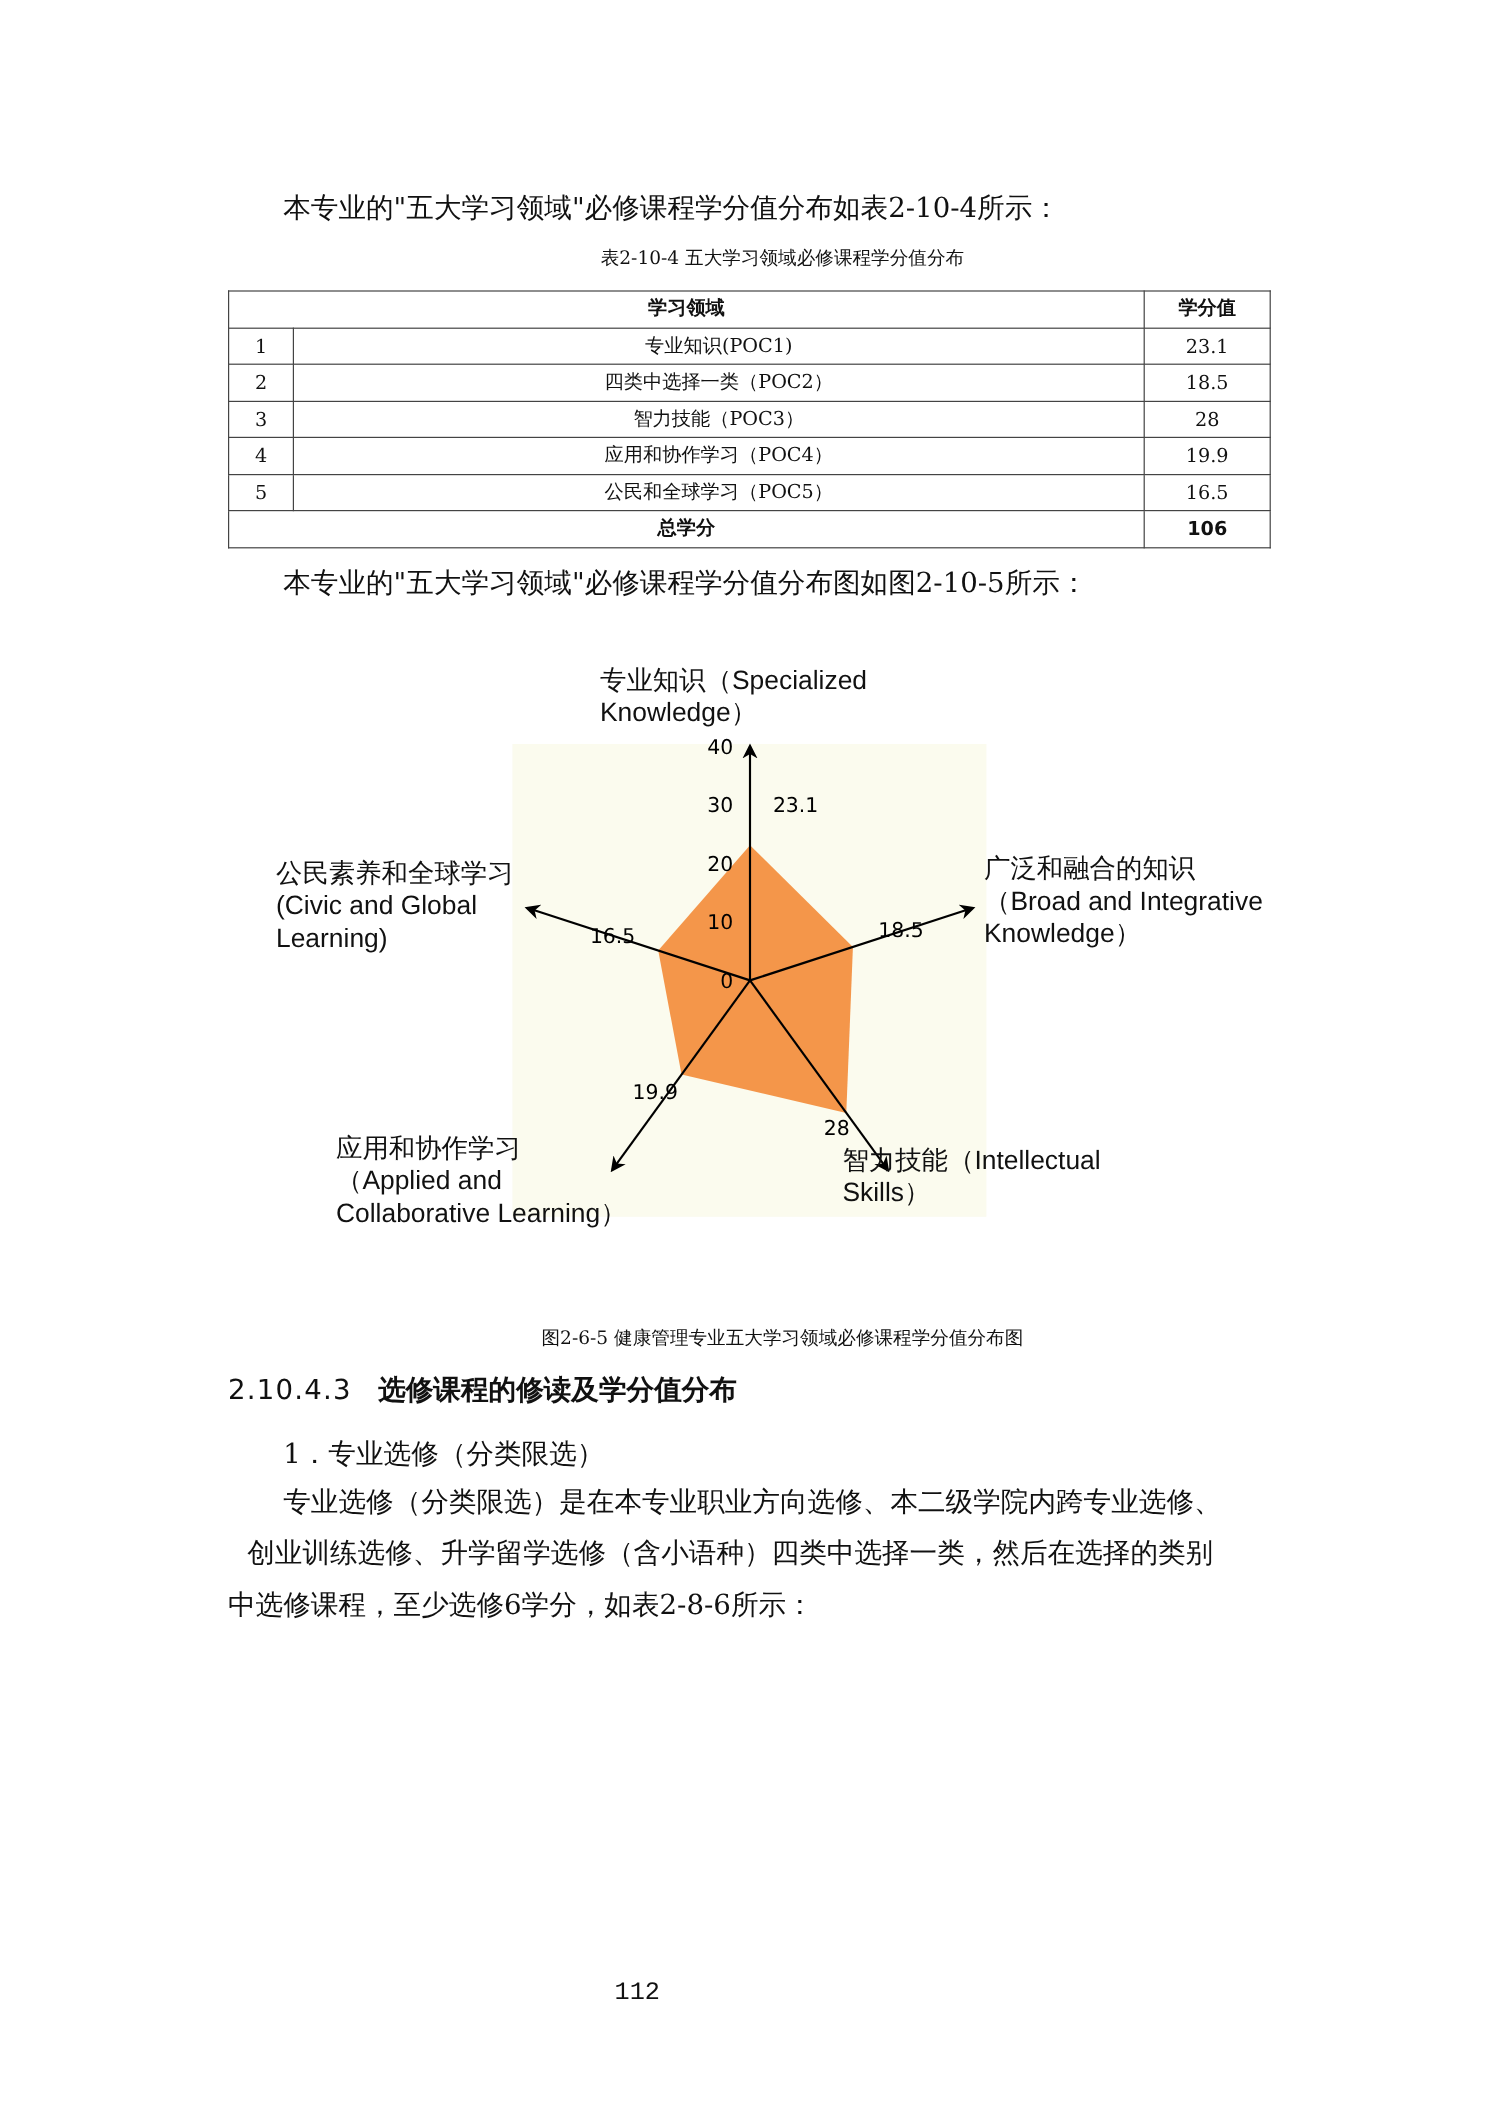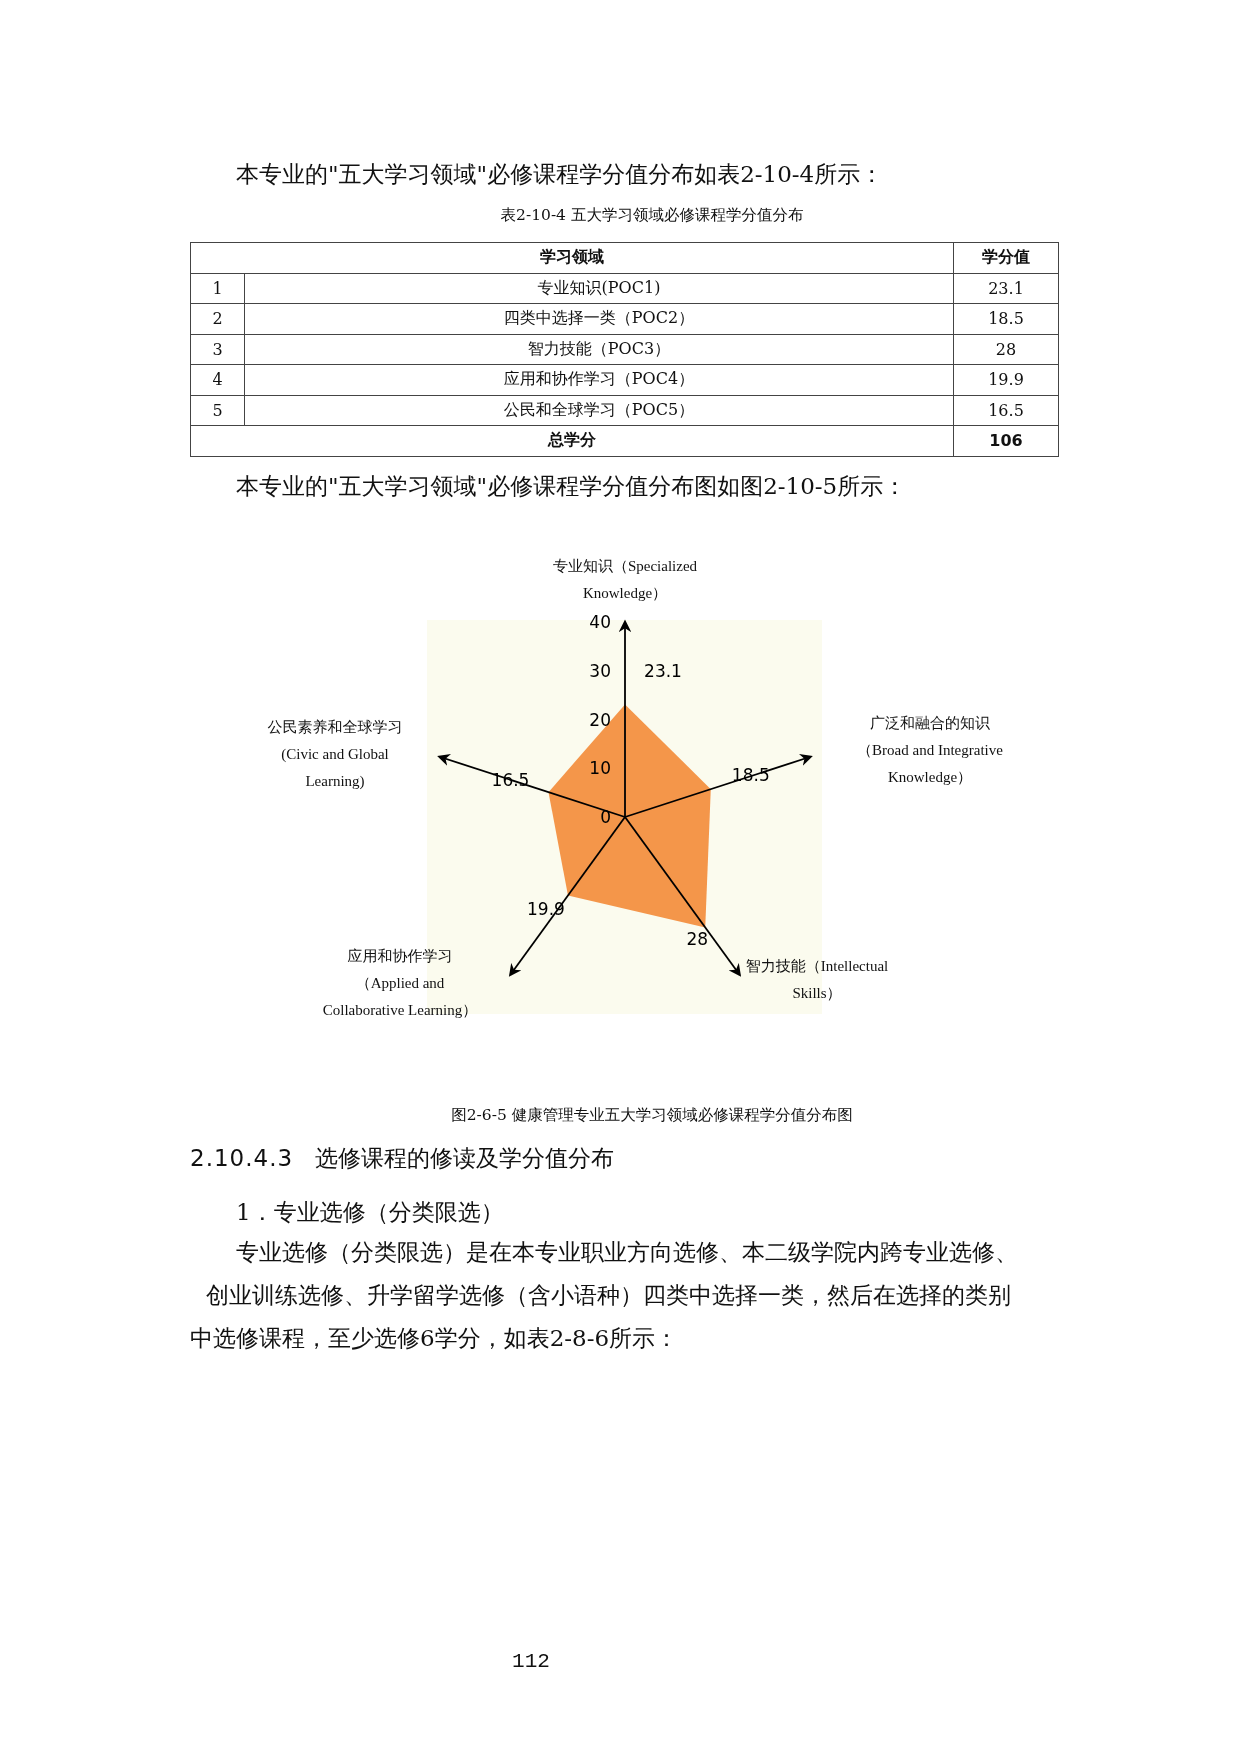--- a/index.html
+++ b/index.html
@@ -10,27 +10,27 @@
   table.credits { position: absolute; left: 190px; top: 242px; width: 869px;
                   border-collapse: collapse; font-size: 16px; }
   table.credits td, table.credits th { border: 1px solid #444; height: 29.5px; padding: 0; text-align: center; }
   table.credits th { font-family: "DejaVu Sans", sans-serif; font-weight: bold; font-size: 16px; }
   table.credits td.idx { width: 53px; }
   table.credits td.val, table.credits th.val { width: 104px; }
   table.credits tr.total td { font-family: "DejaVu Sans", sans-serif; font-weight: bold; }
   .heading { position: absolute; left: 190px; top: 1143px; font-size: 23px;
              font-family: "DejaVu Sans", sans-serif; white-space: nowrap; }
   .heading .num { font-weight: normal; letter-spacing: 1px; margin-right: 22px; }
-  .heading .title { font-weight: normal; margin-top: 14px; }
+  .heading .title { font-weight: bold; margin-top: 14px; }
   .page-number { position: absolute; left: 0; width: 1062px; top: 1650px; text-align: center;
                  font-family: Liberation Mono, monospace; font-size: 21px; }
   #radar { position: absolute; left: 0; top: 0; }
   #radar text { font-family: "DejaVu Sans", sans-serif; }
-  .axis-label { position: absolute; font-family: Liberation Serif, serif; font-size: 15px;
-                line-height: 27px; text-align: center; white-space: nowrap; }
+  .axis-label { position: absolute; font-family: Liberation Sans, sans-serif; font-size: 22px;
+                line-height: 27px; text-align: left; white-space: nowrap; }
   .axis-label span { display: block; }
 </style>
 </head>
 <body>
 
 <div class="para" style="left:236px; top:156px;">本专业的"五大学习领域"必修课程学分值分布如表2-10-4所示：</div>
 
 <div class="caption" style="top:205px;">表2-10-4  五大学习领域必修课程学分值分布</div>
 
 <table class="credits">

